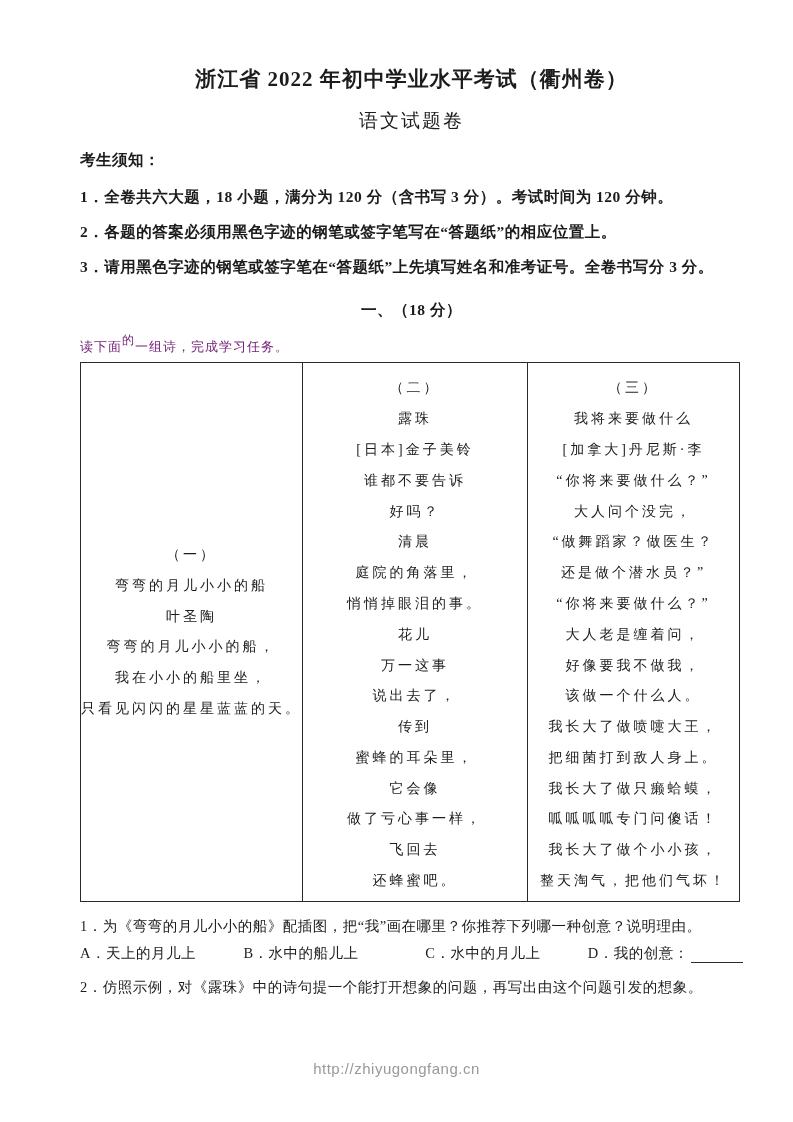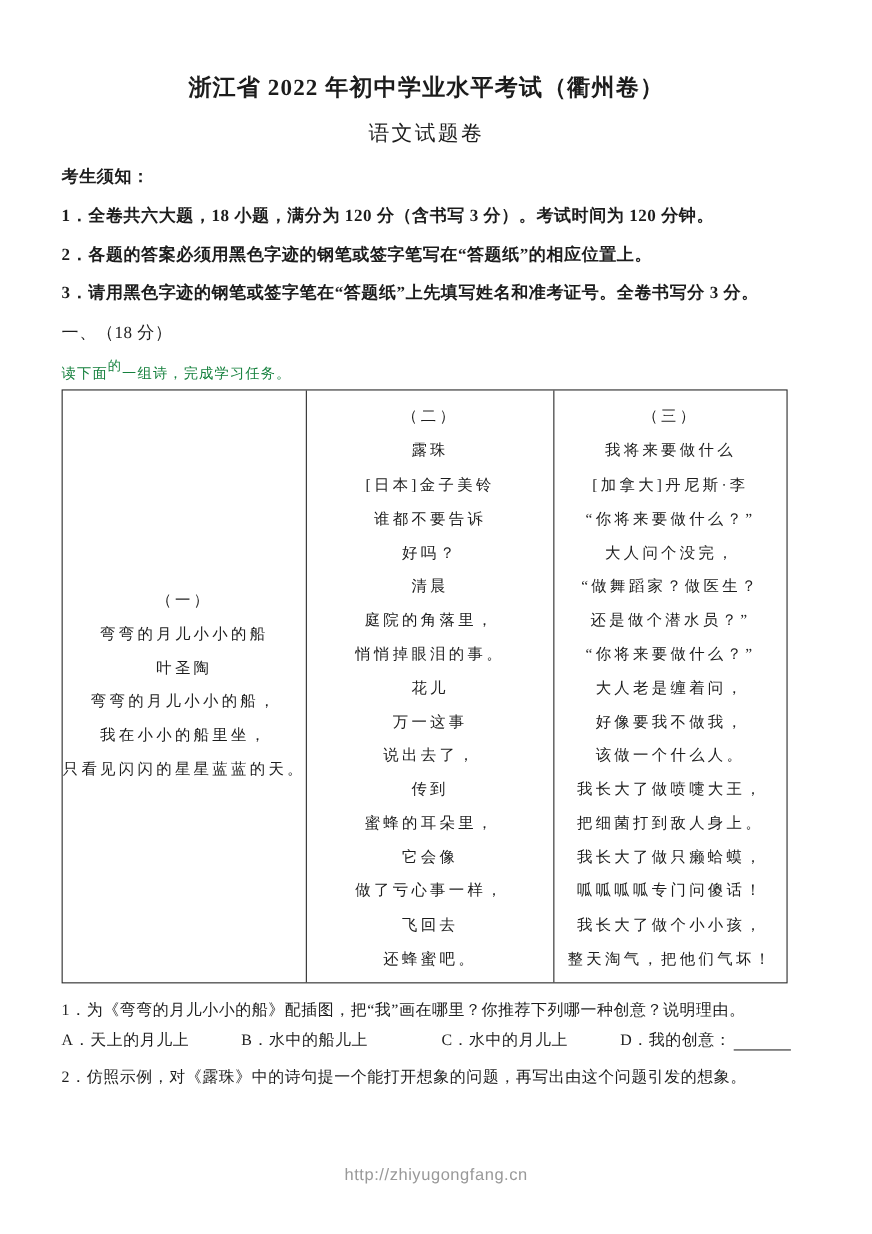--- a/index.html
+++ b/index.html
@@ -1,41 +1,41 @@
 <!DOCTYPE html>
 <html><head>
 <meta charset="utf-8">
 <style>
   html,body{margin:0;padding:0;}
   body{
     width:793px;height:1122px;background:#ffffff;position:relative;
     font-family:"Liberation Serif","DejaVu Serif",serif;color:#1c1c1c;
     overflow:hidden;
   }
-  .content{position:absolute;left:56px;top:0;width:663px;}
+  .content{position:absolute;left:80px;top:0;width:663px;}
   .doc-title{
     margin-top:66px;text-align:center;font-size:21px;font-weight:bold;
     letter-spacing:1px;line-height:26px;
   }
   .doc-subtitle{
     margin-top:16px;text-align:center;font-size:19px;font-weight:normal;
     letter-spacing:2px;
   }
   .notice-heading{
     margin-top:16px;font-size:15.5px;font-weight:bold;letter-spacing:0.5px;
   }
   .notice-item{
     margin-top:16px;font-size:15.5px;font-weight:bold;letter-spacing:0.5px;
     line-height:19px;white-space:nowrap;
   }
   .section-heading{
-    margin-top:16px;font-size:15.5px;font-weight:normal;letter-spacing:0.5px;
+    margin-top:24px;font-size:15.5px;font-weight:bold;letter-spacing:0.5px;text-align:center;
   }
   .intro-line{
-    margin-top:13px;font-size:13px;color:#15803d;letter-spacing:1px;
+    margin-top:13px;font-size:13px;color:#701a75;letter-spacing:1px;
   }
   .intro-line sup{font-size:12px;position:relative;top:-2px;}
   .poem-table{
     margin-top:6px;display:flex;border:1.5px solid #2a2a2a;
     width:660px;height:540px;box-sizing:border-box;
   }
   .poem-col{
     box-sizing:border-box;display:flex;flex-direction:column;
     font-size:14px;letter-spacing:3px;
   }

